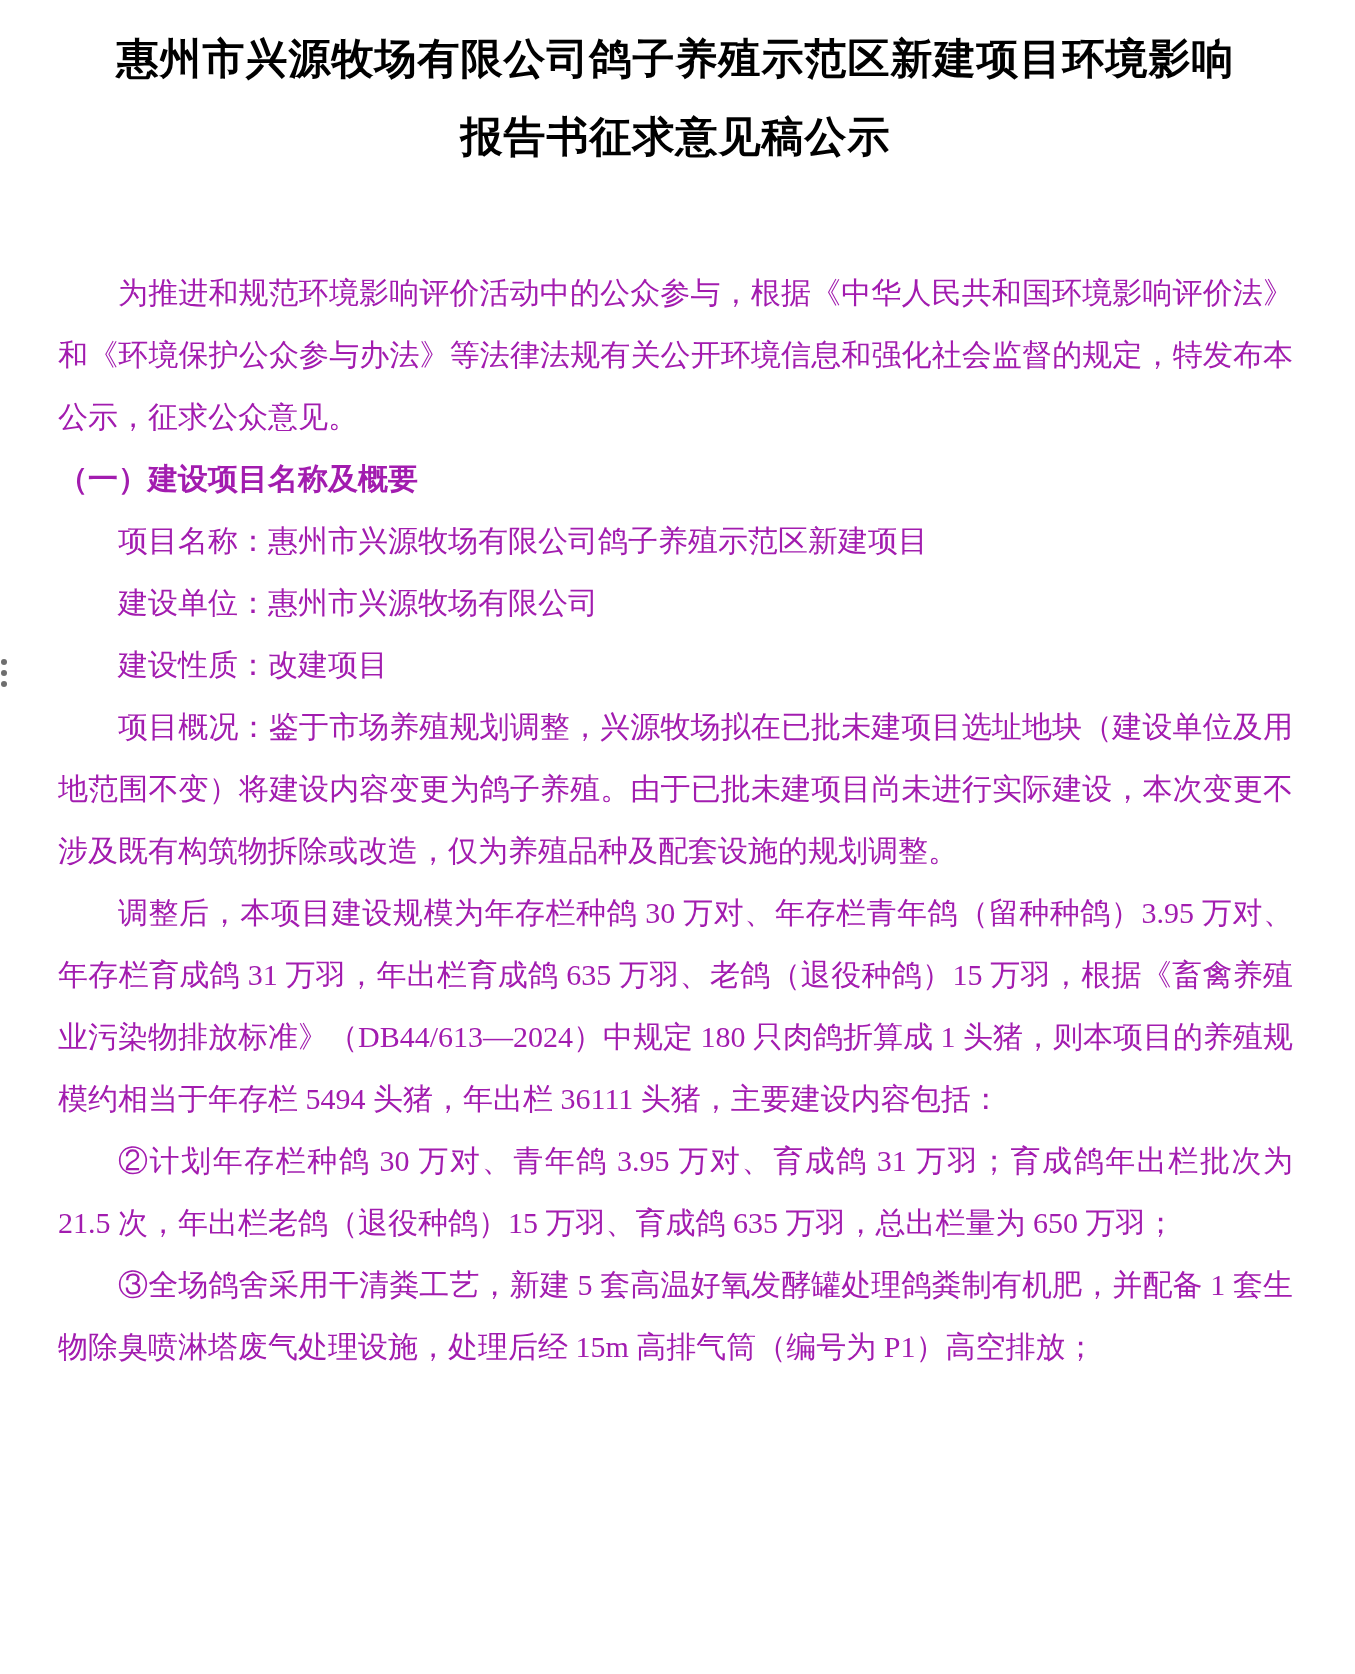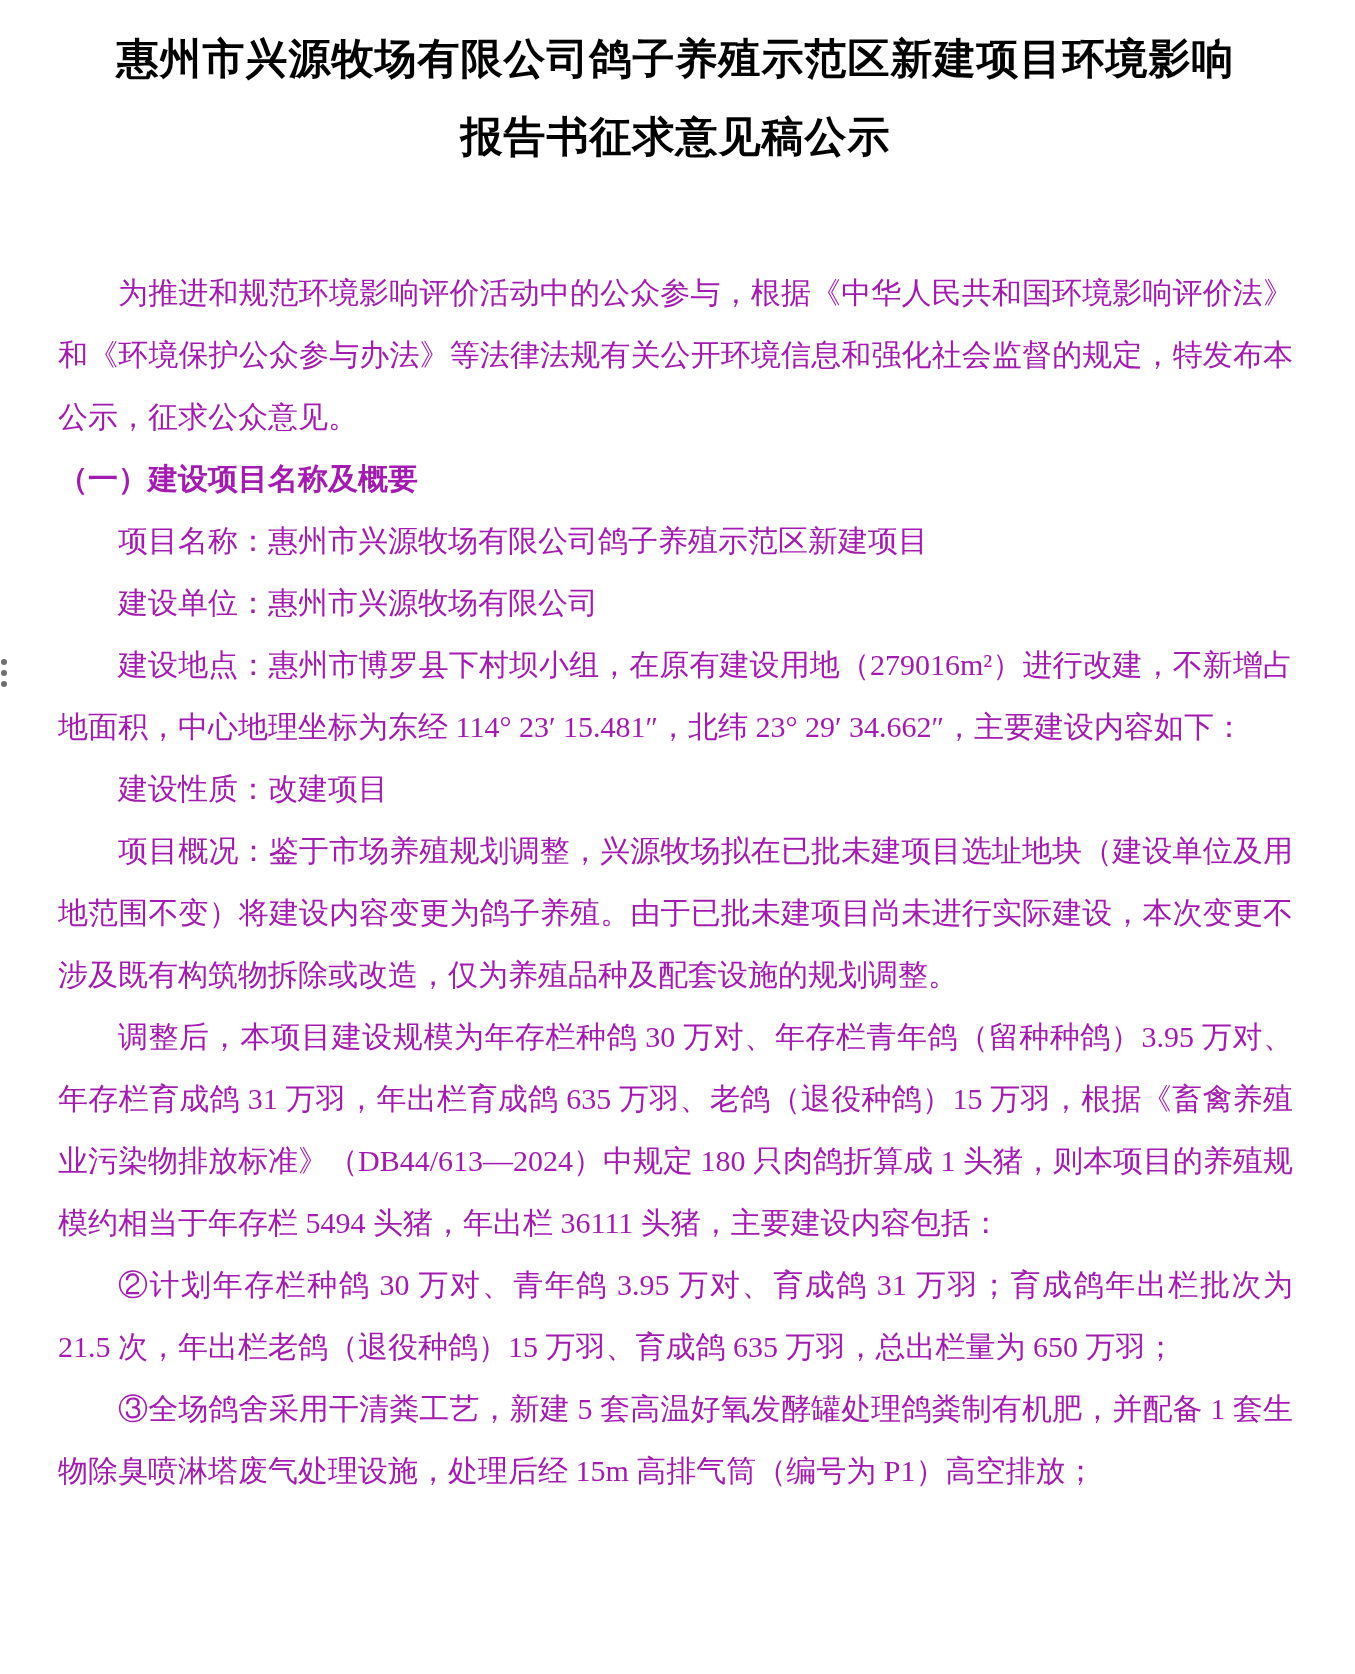--- a/index.html
+++ b/index.html
@@ -70,21 +70,20 @@
 
   <div class="content">
     <p>为推进和规范环境影响评价活动中的公众参与，根据《中华人民共和国环境影响评价法》和《环境保护公众参与办法》等法律法规有关公开环境信息和强化社会监督的规定，特发布本公示，征求公众意见。</p>
 
     <p class="heading">（一）建设项目名称及概要</p>
 
     <p>项目名称：惠州市兴源牧场有限公司鸽子养殖示范区新建项目</p>
 
     <p>建设单位：惠州市兴源牧场有限公司</p>
 
-    <p>建设地点：惠州市博罗县下村坝小组，在原有建设用地（279016m²）进行改建，不新增占地面积，中心地理坐标为东经 114° 23′ 15.481″，北纬 23° 29′ 34.662″，主要建设内容如下：</p>
 
     <p>建设性质：改建项目</p>
 
     <p>项目概况：鉴于市场养殖规划调整，兴源牧场拟在已批未建项目选址地块（建设单位及用地范围不变）将建设内容变更为鸽子养殖。由于已批未建项目尚未进行实际建设，本次变更不涉及既有构筑物拆除或改造，仅为养殖品种及配套设施的规划调整。</p>
 
     <p>调整后，本项目建设规模为年存栏种鸽 30 万对、年存栏青年鸽（留种种鸽）3.95 万对、年存栏育成鸽 31 万羽，年出栏育成鸽 635 万羽、老鸽（退役种鸽）15 万羽，根据《畜禽养殖业污染物排放标准》（DB44/613—2024）中规定 180 只肉鸽折算成 1 头猪，则本项目的养殖规模约相当于年存栏 5494 头猪，年出栏 36111 头猪，主要建设内容包括：</p>
 
 
     <p>②计划年存栏种鸽 30 万对、青年鸽 3.95 万对、育成鸽 31 万羽；育成鸽年出栏批次为 21.5 次，年出栏老鸽（退役种鸽）15 万羽、育成鸽 635 万羽，总出栏量为 650 万羽；</p>
 

